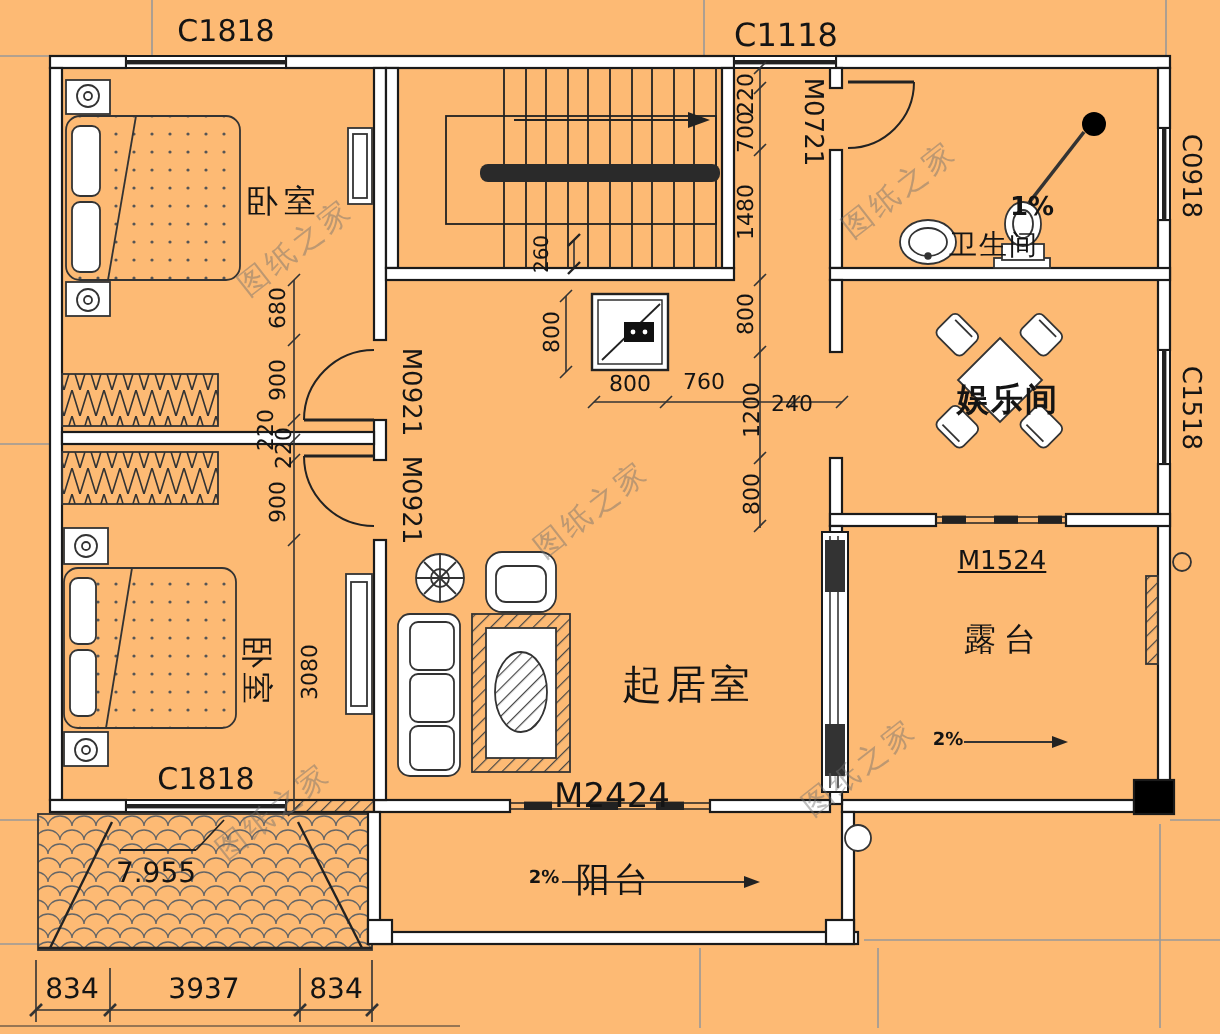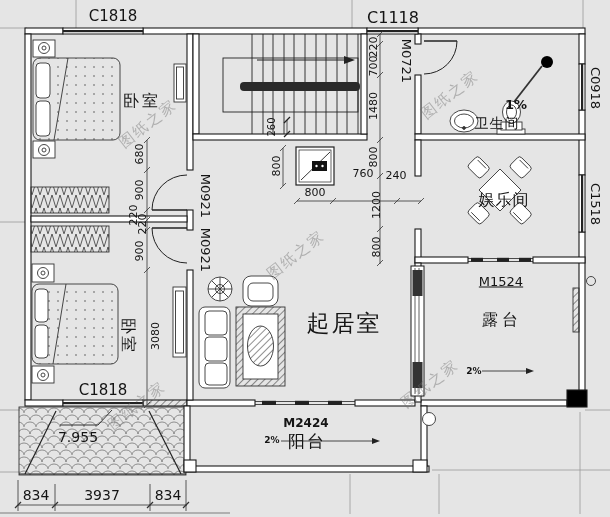--- a/index.html
+++ b/index.html
@@ -1,16 +1,16 @@
 <!DOCTYPE html>
 <html><head>
 <meta charset="utf-8">
 <style>
   html,body{margin:0;padding:0;background:#fff;}
-  .canvas{position:relative;width:610px;height:517px;background:#e5e5e5;overflow:hidden;
+  .canvas{position:relative;width:610px;height:517px;background:#fdba74;overflow:hidden;
           font-family:"DejaVu Sans","Liberation Sans",sans-serif;color:#111;}
   .canvas svg{position:absolute;left:0;top:0;}
   .lbl{position:absolute;transform:translate(-50%,-50%);white-space:nowrap;color:#141414;line-height:1;}
   .rot90{transform:translate(-50%,-50%) rotate(90deg);}
   .rotm90{transform:translate(-50%,-50%) rotate(-90deg);}
   .wm{position:absolute;transform:translate(-50%,-50%) rotate(-38deg);white-space:nowrap;
       color:rgba(110,110,110,0.45);font-size:15px;letter-spacing:2px;}
   .bold{font-weight:bold;}
 </style>
 </head>
@@ -333,51 +333,51 @@
 </svg>
 
 <div class="lbl" style="left:113px;top:16px;font-size:15px;">C1818</div>
 <div class="lbl" style="left:393px;top:18px;font-size:16px;">C1118</div>
 <div class="lbl rot90" style="left:595px;top:88px;font-size:13px;">C0918</div>
 <div class="lbl rot90" style="left:595px;top:204px;font-size:13px;">C1518</div>
 <div class="lbl" style="left:103px;top:390px;font-size:15px;">C1818</div>
 
 <div class="lbl" style="left:142px;top:101px;font-size:16px;letter-spacing:3px;">卧室</div>
 <div class="lbl rot90" style="left:128px;top:336px;font-size:16px;letter-spacing:2px;">卧室</div>
-<div class="lbl" style="left:344px;top:323px;font-size:23px;letter-spacing:2px;">起居室</div>
+<div class="lbl" style="left:344px;top:342px;font-size:20px;letter-spacing:2px;">起居室</div>
 <div class="lbl" style="left:497px;top:83px;font-size:14px;letter-spacing:1px;margin-top:40px;">卫生间</div>
-<div class="lbl" style="left:504px;top:200px;font-size:16px;letter-spacing:1px;">娱乐间</div>
+<div class="lbl" style="left:504px;top:200px;font-size:16px;letter-spacing:1px;font-weight:bold;">娱乐间</div>
 <div class="lbl" style="left:502px;top:320px;font-size:16px;letter-spacing:4px;">露台</div>
 <div class="lbl" style="left:307px;top:441px;font-size:17px;letter-spacing:2px;">阳台</div>
 
 <div class="lbl rot90" style="left:406px;top:61px;font-size:13px;">M0721</div>
 <div class="lbl rot90" style="left:205px;top:196px;font-size:13px;">M0921</div>
 <div class="lbl rot90" style="left:205px;top:250px;font-size:13px;">M0921</div>
 <div class="lbl" style="left:501px;top:281px;font-size:13px;text-decoration:underline;">M1524</div>
-<div class="lbl" style="left:306px;top:423px;font-size:12px;font-weight:bold;">M2424</div>
+<div class="lbl" style="left:306px;top:399px;font-size:17px;">M2424</div>
 
 <div class="lbl rotm90" style="left:373px;top:47px;font-size:11px;">220</div>
 <div class="lbl rotm90" style="left:373px;top:66px;font-size:11px;">700</div>
 <div class="lbl rotm90" style="left:373px;top:106px;font-size:11px;">1480</div>
 <div class="lbl rotm90" style="left:373px;top:157px;font-size:11px;">800</div>
 <div class="lbl rotm90" style="left:376px;top:205px;font-size:11px;">1200</div>
 <div class="lbl rotm90" style="left:376px;top:247px;font-size:11px;">800</div>
 
 <div class="lbl rotm90" style="left:139px;top:154px;font-size:11px;">680</div>
 <div class="lbl rotm90" style="left:139px;top:190px;font-size:11px;">900</div>
 <div class="lbl rotm90" style="left:133px;top:215px;font-size:11px;">220</div>
 <div class="lbl rotm90" style="left:142px;top:224px;font-size:11px;">220</div>
 <div class="lbl rotm90" style="left:139px;top:251px;font-size:11px;">900</div>
 <div class="lbl rotm90" style="left:155px;top:336px;font-size:11px;">3080</div>
 
 <div class="lbl rotm90" style="left:272px;top:127px;font-size:10px;">260</div>
 <div class="lbl rotm90" style="left:276px;top:166px;font-size:11px;">800</div>
 <div class="lbl" style="left:315px;top:192px;font-size:11px;">800</div>
-<div class="lbl" style="left:352px;top:173px;font-size:11px;margin-left:11px;">760</div>
-<div class="lbl" style="left:396px;top:175px;font-size:11px;">240</div>
+<div class="lbl" style="left:352px;top:191px;font-size:11px;">760</div>
+<div class="lbl" style="left:396px;top:202px;font-size:11px;">240</div>
 
 <div class="lbl" style="left:36px;top:495px;font-size:14px;">834</div>
 <div class="lbl" style="left:102px;top:495px;font-size:14px;">3937</div>
 <div class="lbl" style="left:168px;top:495px;font-size:14px;">834</div>
 
 <div class="lbl" style="left:78px;top:437px;font-size:14px;">7.955</div>
 <div class="lbl bold" style="left:516px;top:104px;font-size:13px;">1%</div>
 <div class="lbl bold" style="left:474px;top:371px;font-size:9px;">2%</div>
 <div class="lbl bold" style="left:272px;top:440px;font-size:9px;">2%</div>
 

